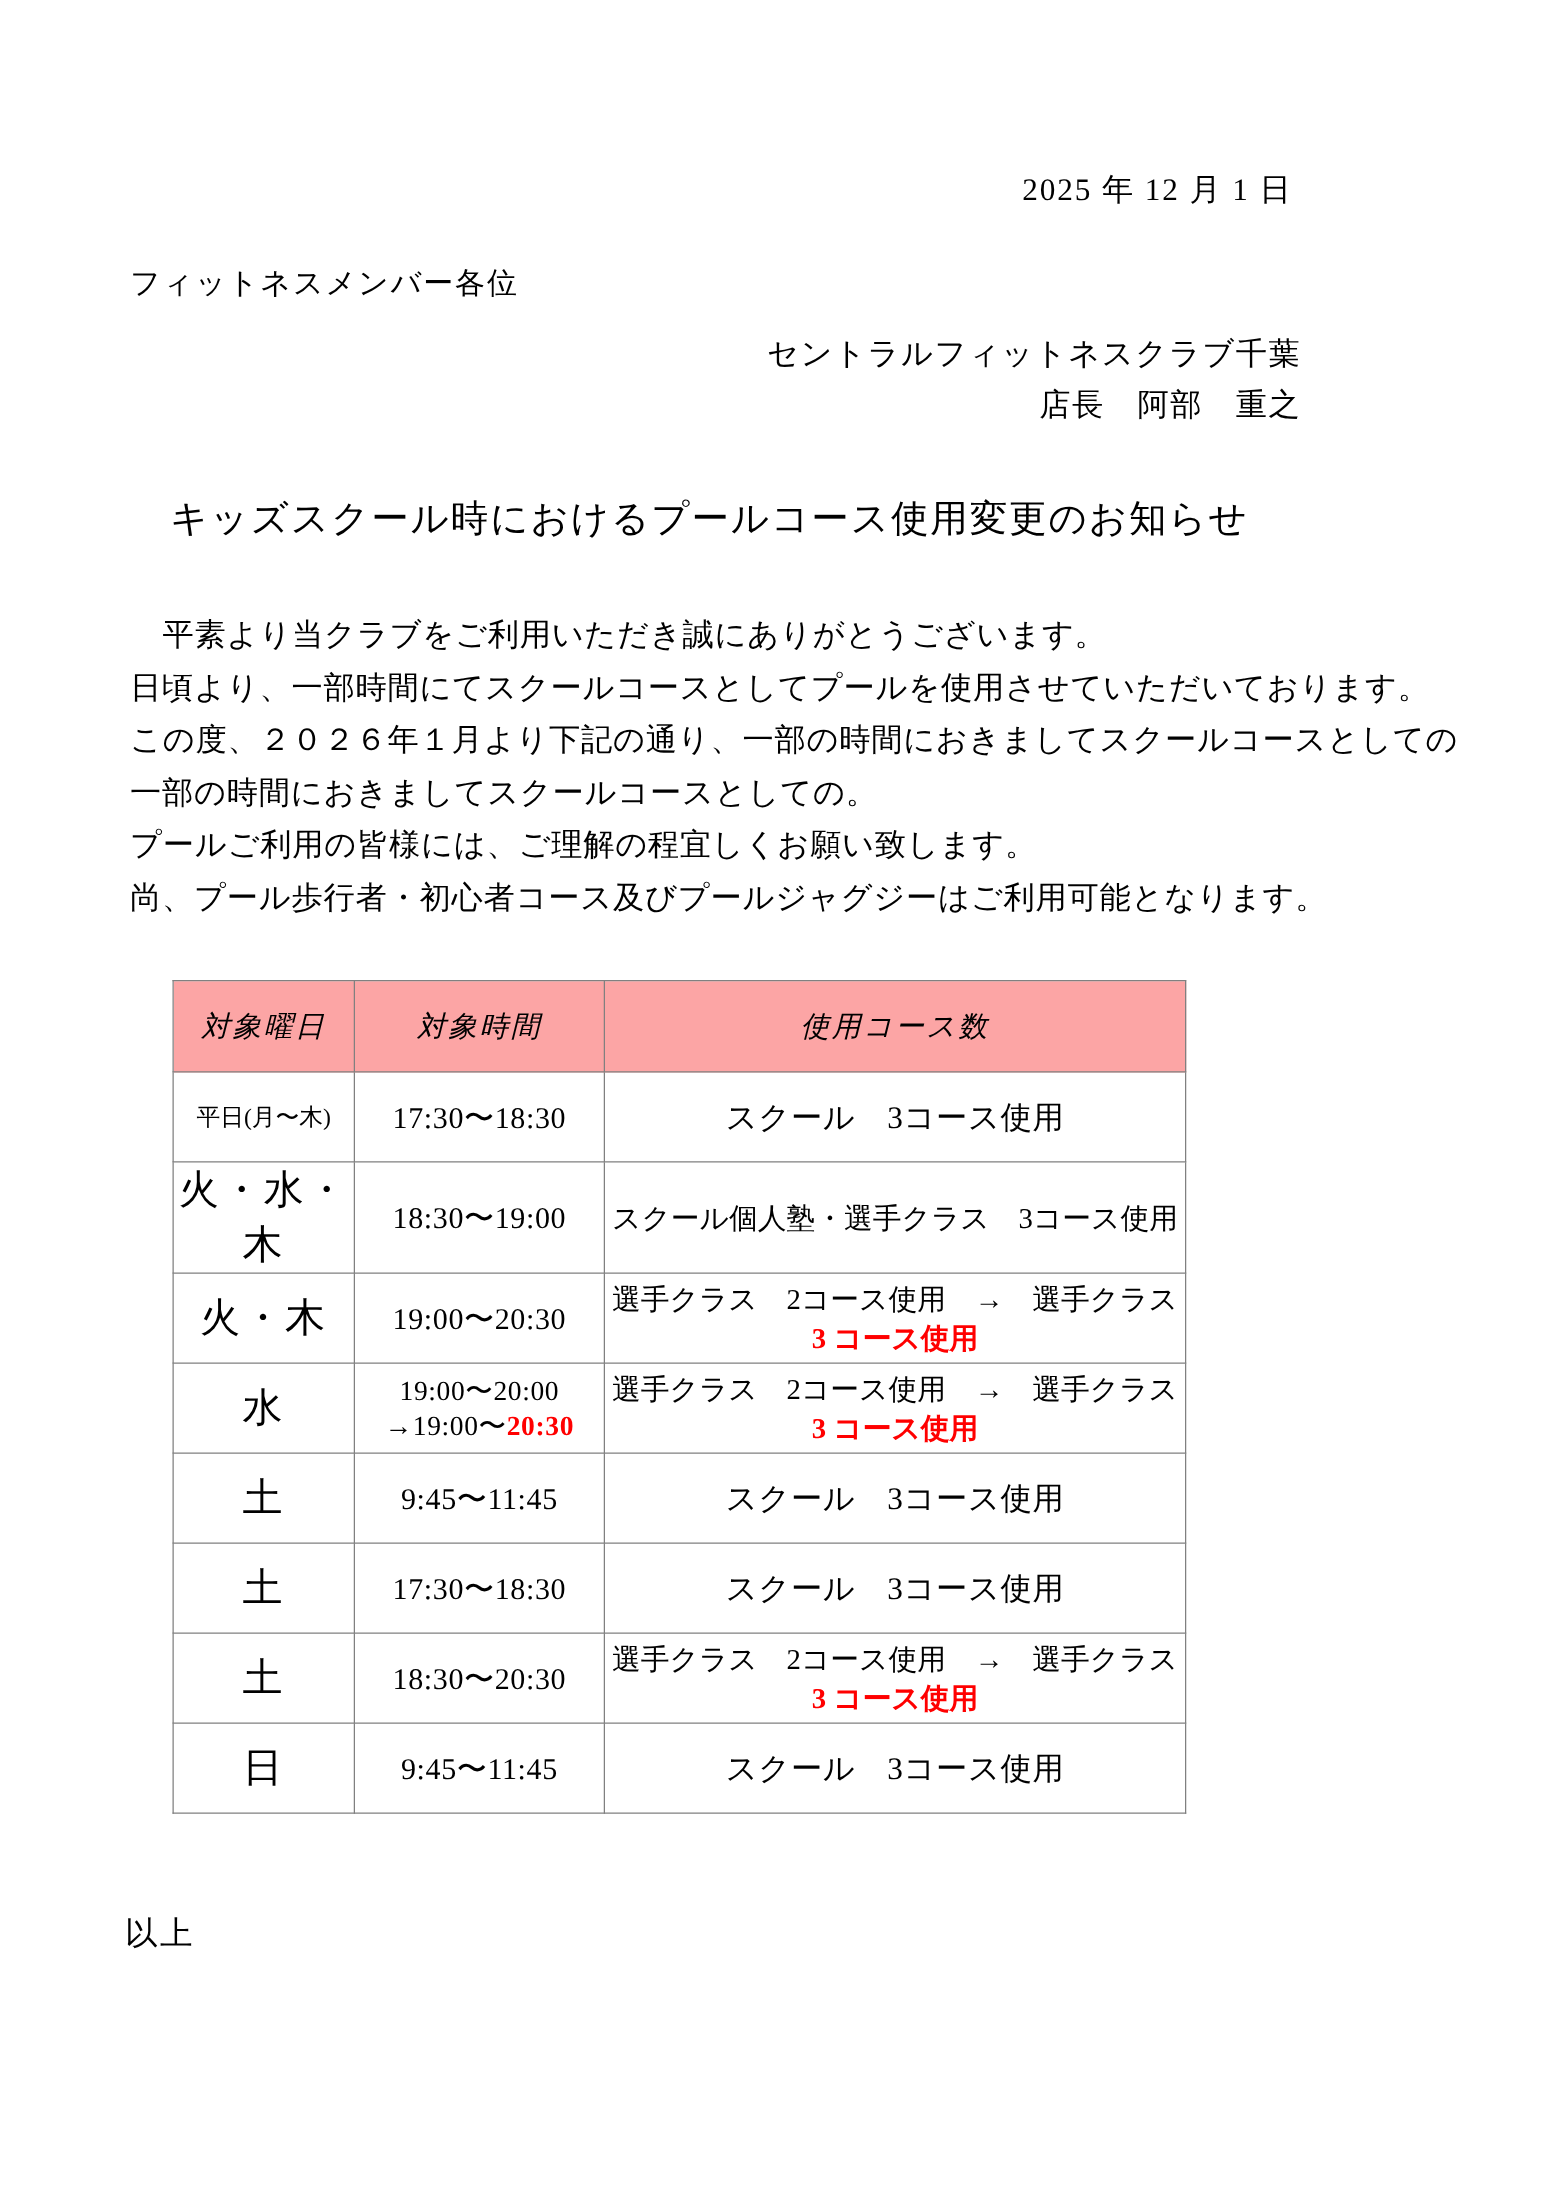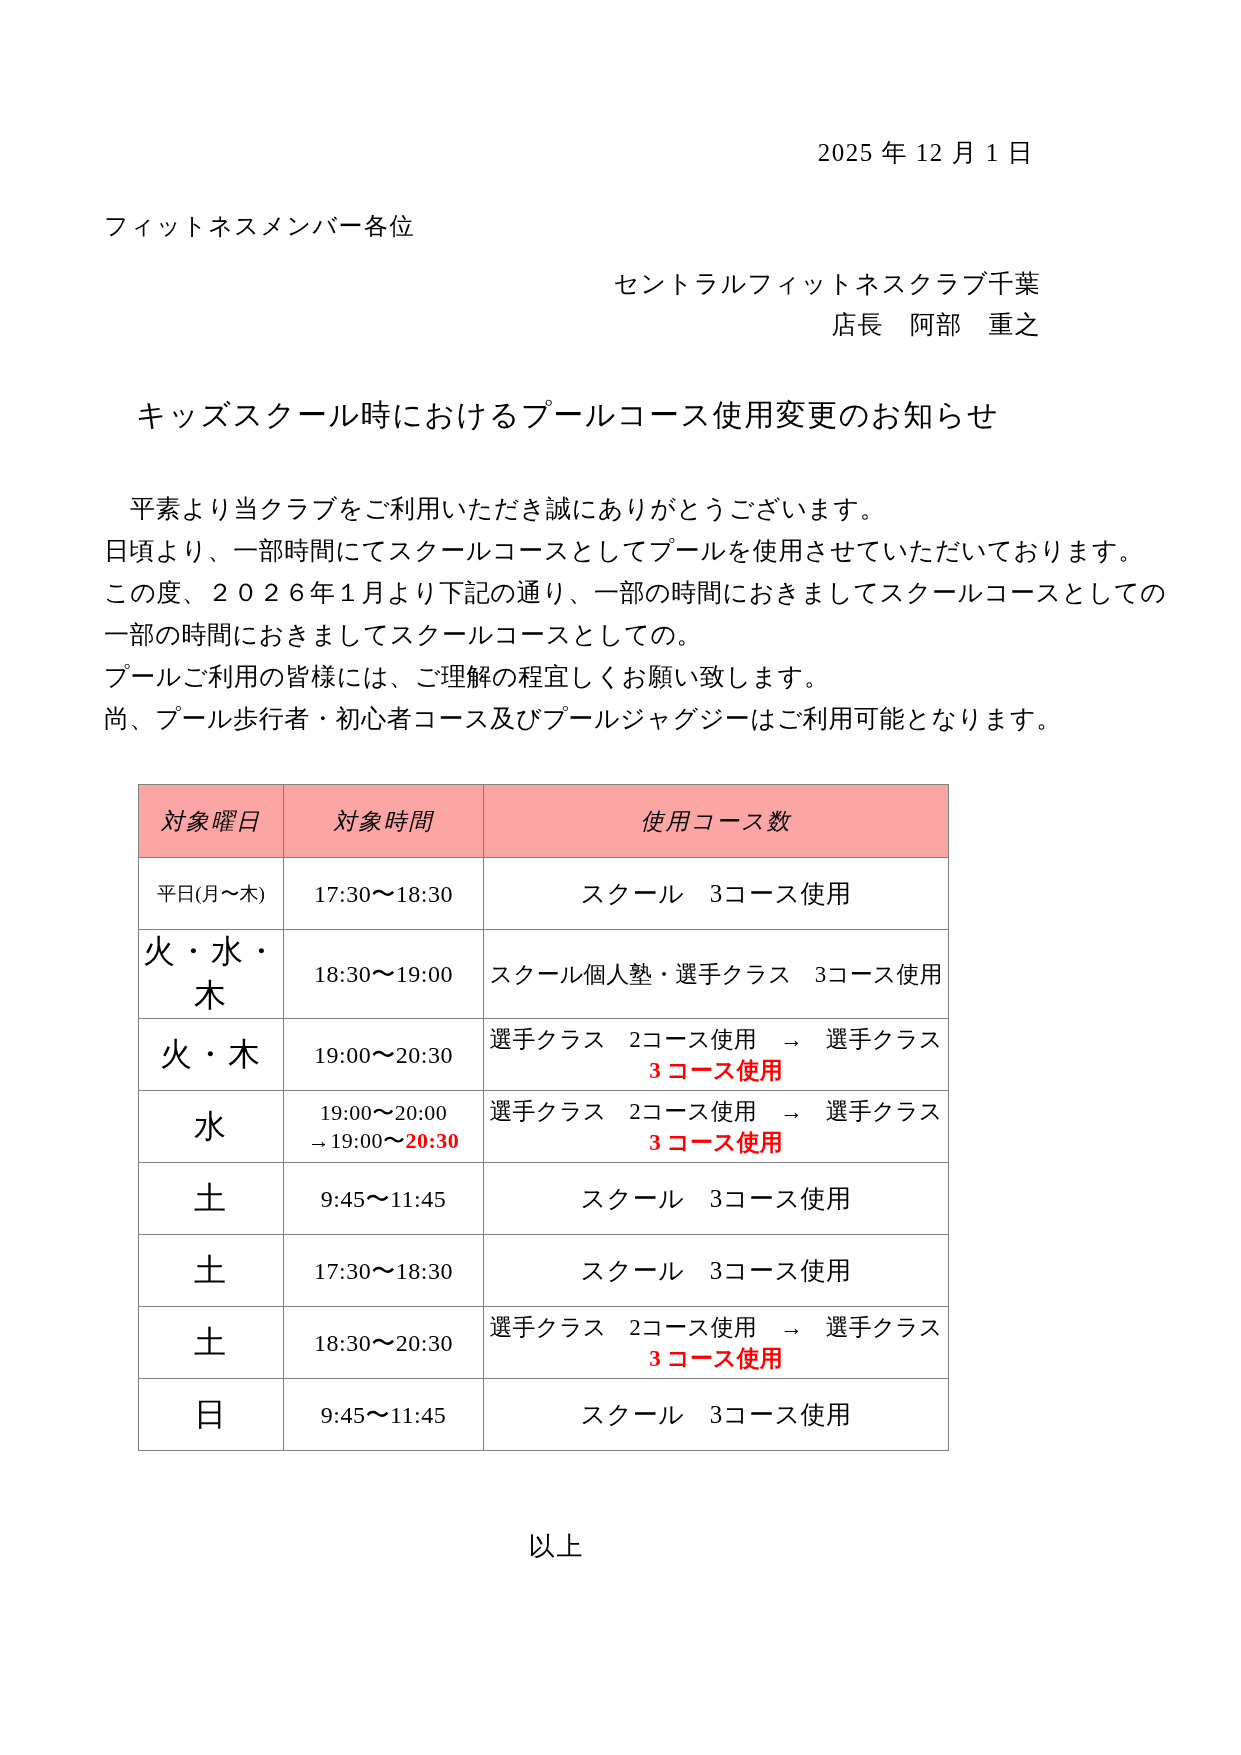--- a/index.html
+++ b/index.html
@@ -133,21 +133,21 @@
     letter-spacing: 0;
     margin-left: 20px;
   }
   .red {
     color: #ff0000;
     font-weight: bold;
   }
 
   
   .closing {
-    text-align: center;
+    text-align: left;
     font-size: 26px;
     letter-spacing: 2px;
     margin-top: 78px;
     padding-right: 46px;
   }
 </style>
 </head>
 <body>
 
 <div class="page">

